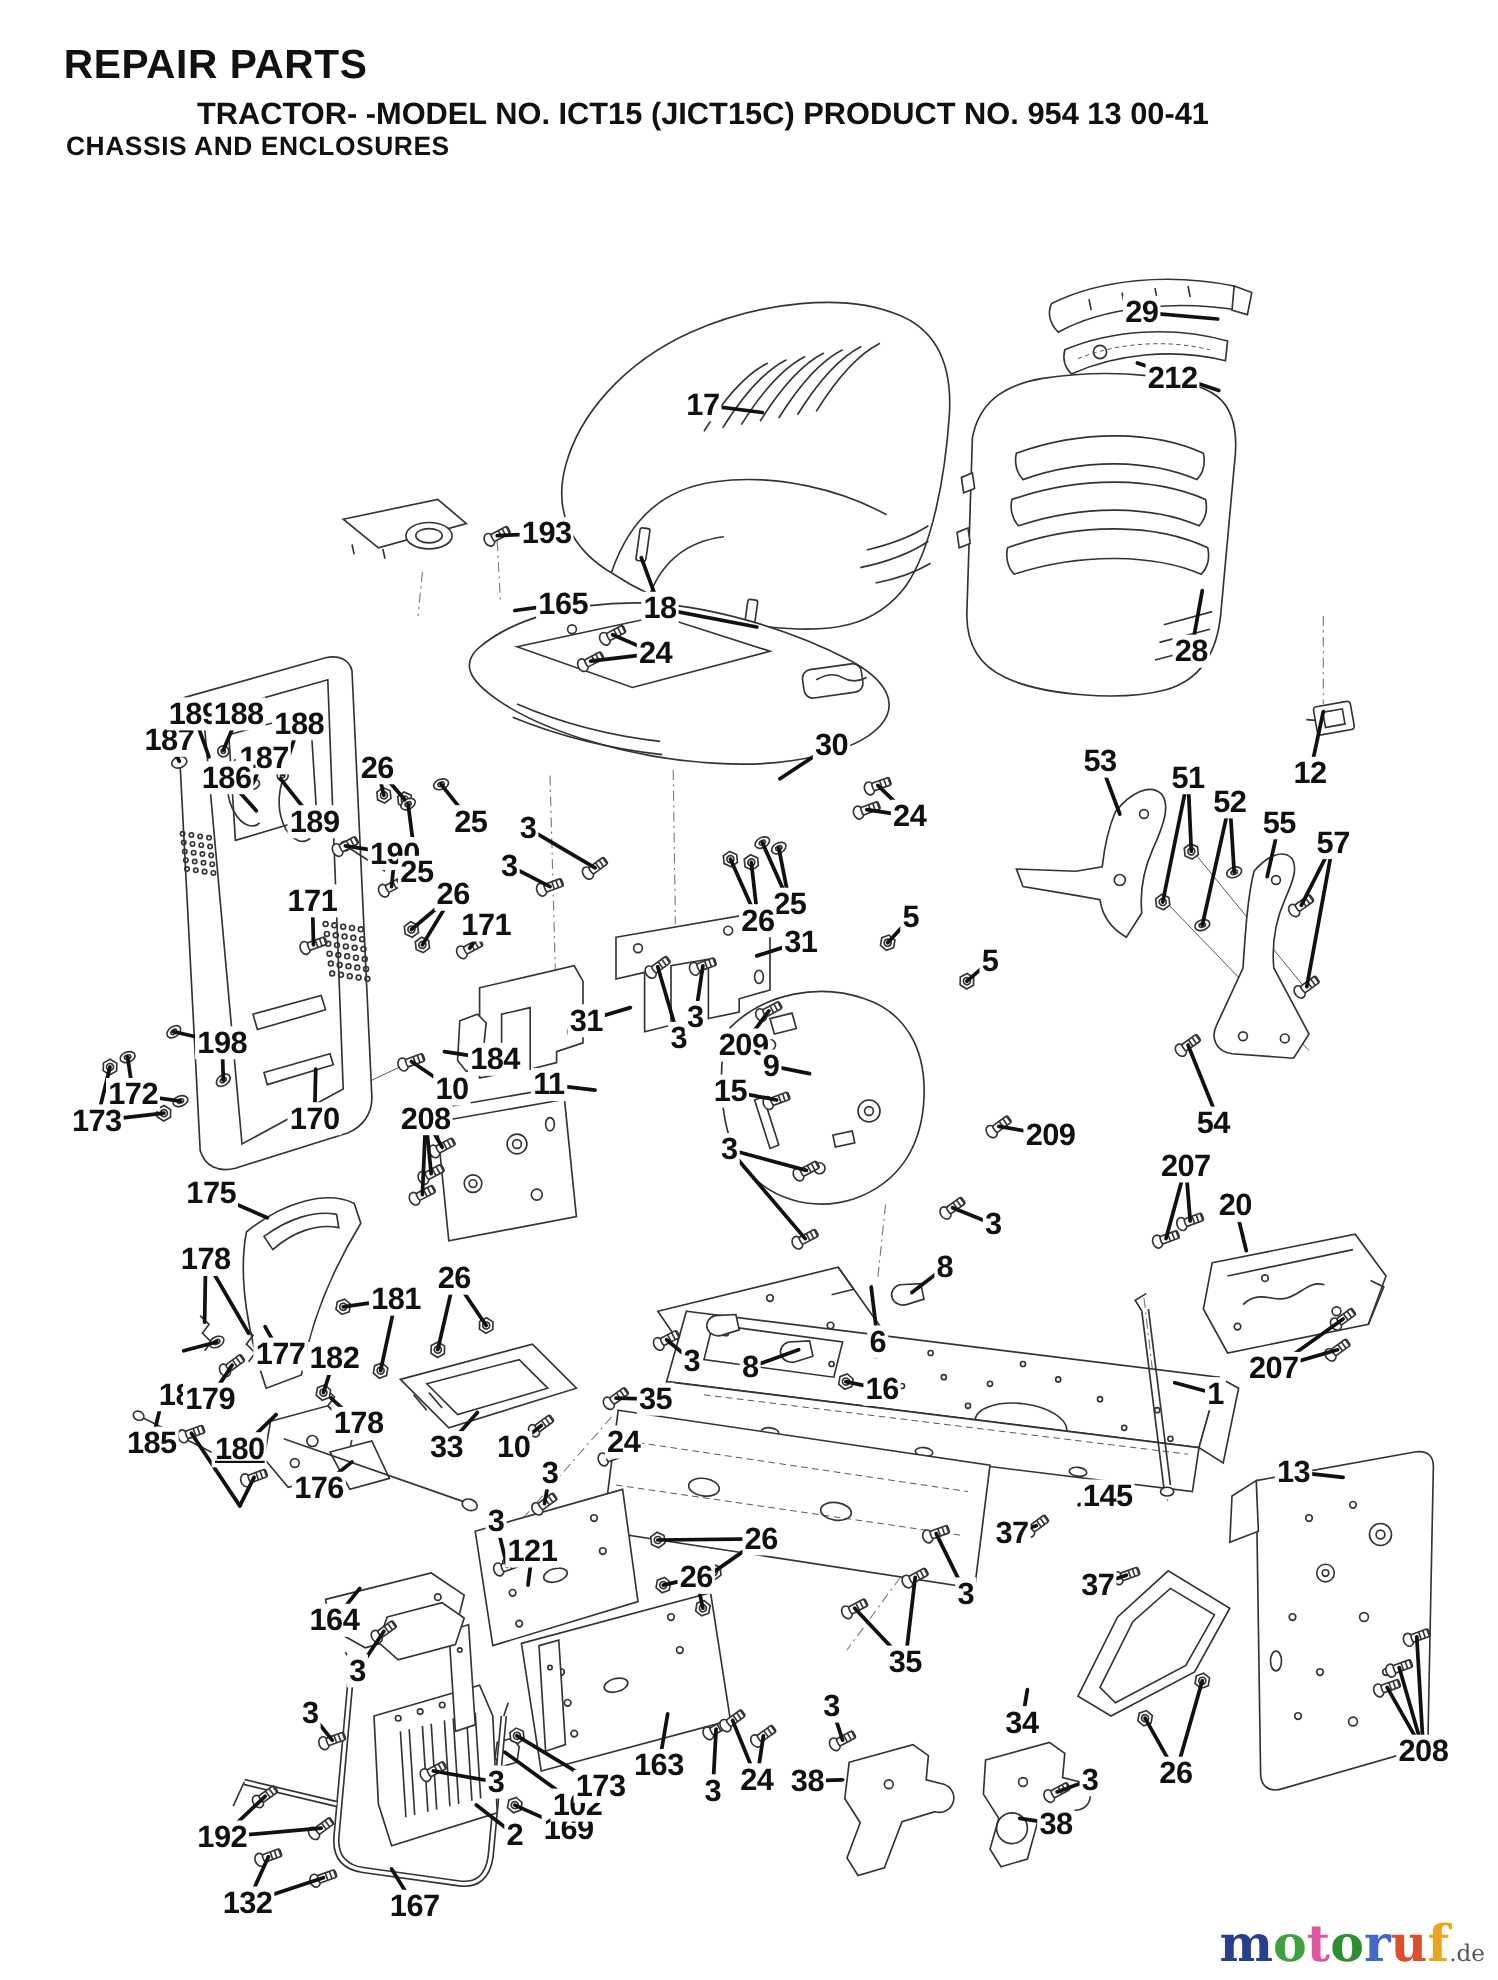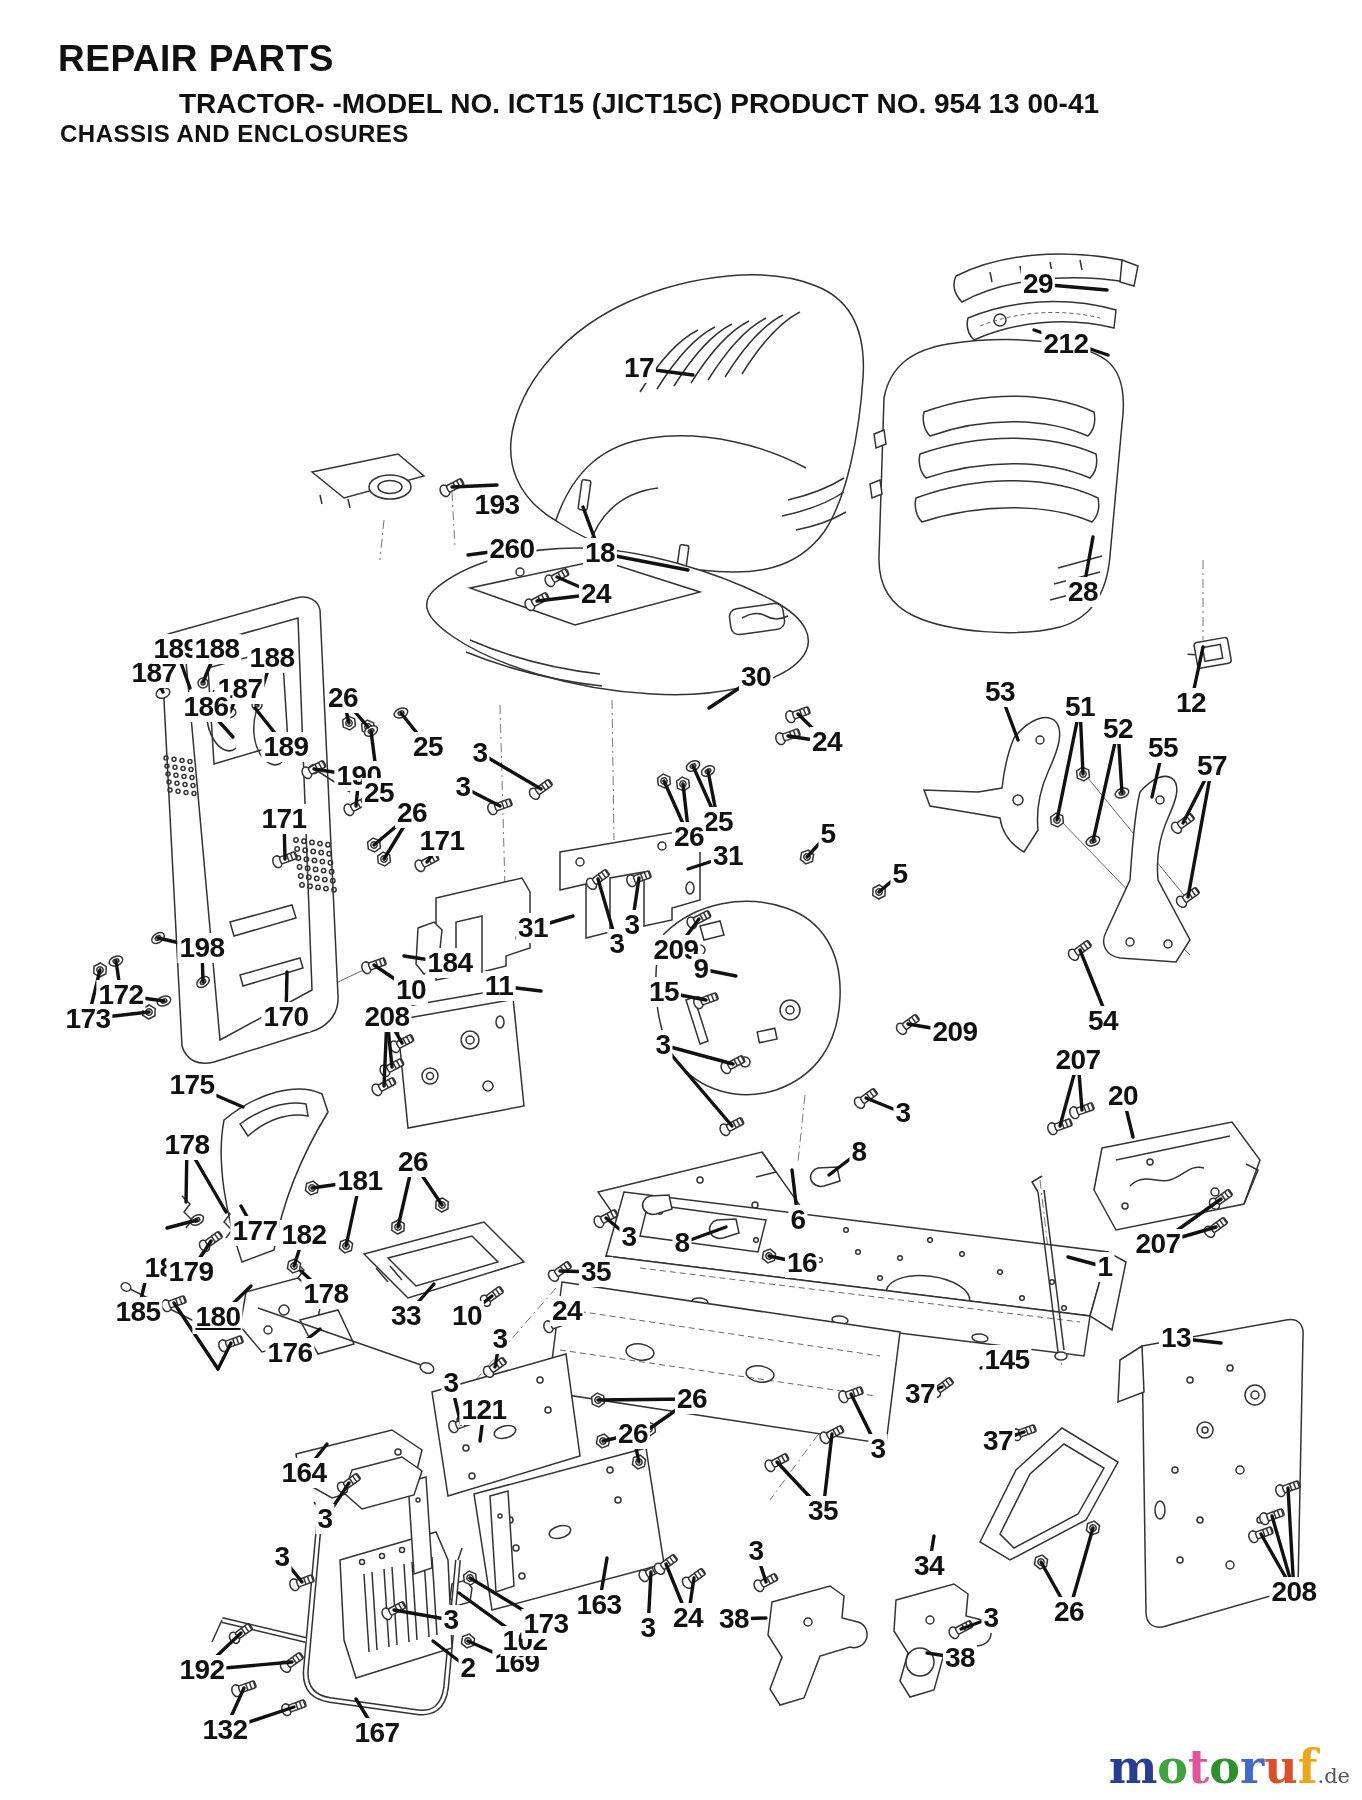--- a/index.html
+++ b/index.html
@@ -1139,22 +1139,22 @@
     <div class="t2">TRACTOR- -MODEL NO. ICT15 (JICT15C) PRODUCT NO. 954 13 00-41</div>
     <div class="t3">CHASSIS AND ENCLOSURES</div>
   </div>
 
   <div id="callouts">
       <div class="co" style="left: 639px; top: 368px;">17</div>
       <div class="co" style="left: 1038px; top: 284px;">29</div>
       <div class="co" style="left: 1034px; top: 344px; margin-left: 32px;">212</div>
       <div class="co" style="left: 1083px; top: 592px;">28</div>
       <div class="co" style="left: 1191px; top: 703px;">12</div>
-      <div class="co" style="left: 497px; top: 485px; margin-top: 20px;">193</div>
-      <div class="co" style="left: 512px; top: 549px;">260</div>
+      <div class="co" style="left: 497px; top: 485px;">193</div>
+      <div class="co" style="left: 512px; top: 549px;">165</div>
       <div class="co" style="left: 600px; top: 553px;">18</div>
       <div class="co" style="left: 596px; top: 594px;">24</div>
       <div class="co" style="left: 756px; top: 677px;">30</div>
       <div class="co" style="left: 827px; top: 742px;">24</div>
       <div class="co" style="left: 1000px; top: 692px;">53</div>
       <div class="co" style="left: 1080px; top: 707px;">51</div>
       <div class="co" style="left: 1118px; top: 729px;">52</div>
       <div class="co" style="left: 1163px; top: 748px;">55</div>
       <div class="co" style="left: 1212px; top: 766px;">57</div>
       <div class="co" style="left: 828px; top: 834px;">5</div>

